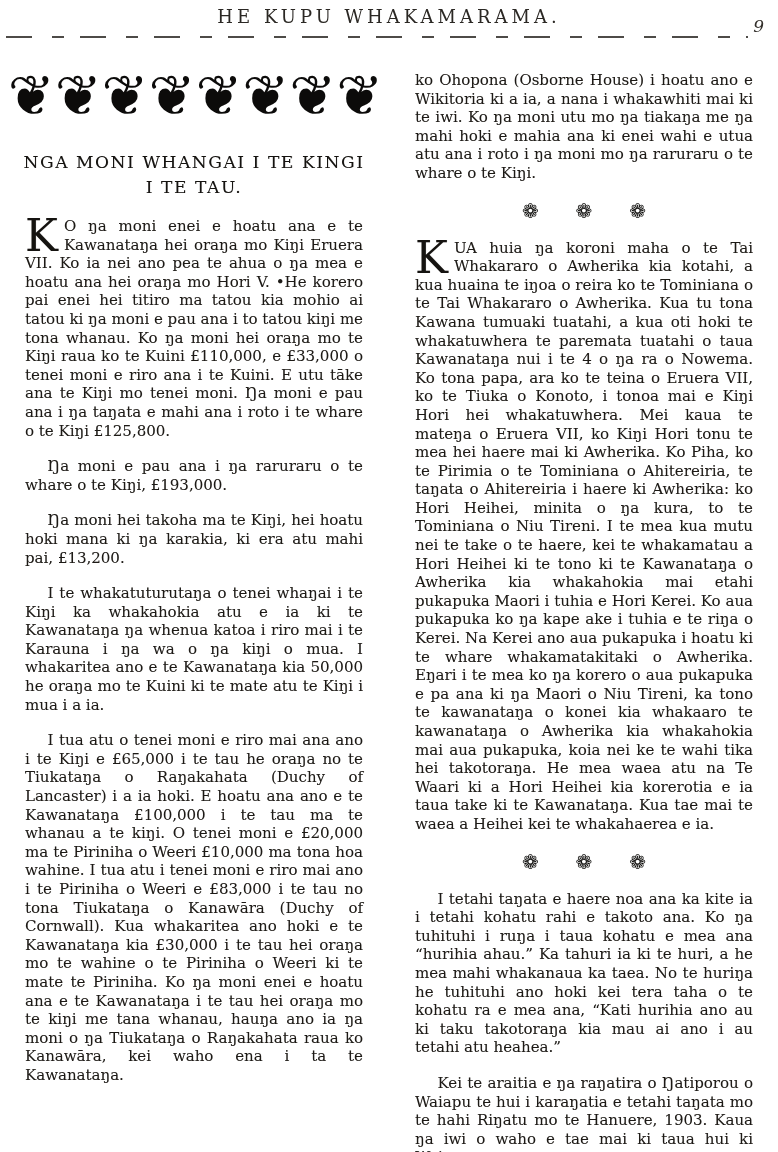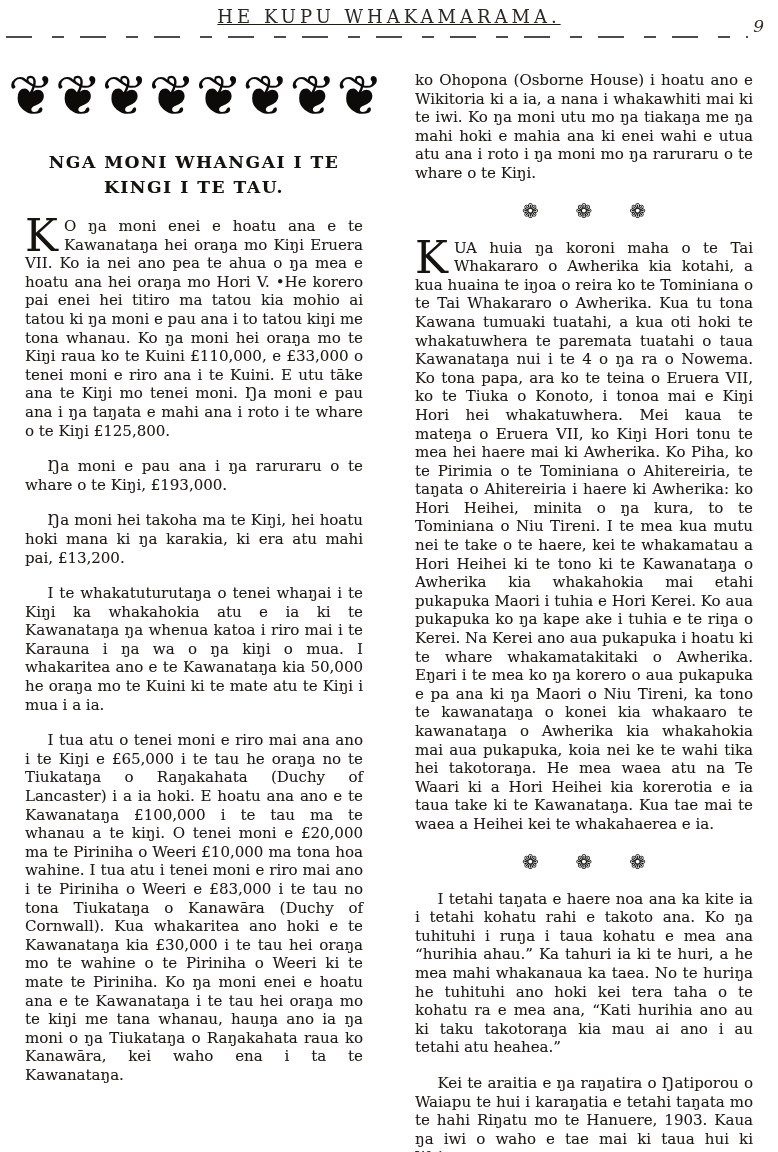--- a/index.html
+++ b/index.html
@@ -4,21 +4,21 @@
 <style>
   html,body{margin:0;padding:0;}
   body{
     width:778px;height:1152px;overflow:hidden;position:relative;
     background:#ffffff;color:#1d1a16;
     font-family:"DejaVu Serif","Liberation Serif",serif;
     -webkit-font-smoothing:antialiased;
   }
   .page{position:relative;width:778px;height:1152px;}
   
-  .header{position:relative;height:46px;padding-top:6px;text-decoration:underline;}
+  .header{position:relative;height:46px;padding-top:6px;}
   .masthead{
     text-align:center;font-size:18px;letter-spacing:4px;
     color:#2b2824;font-weight:400;
   }
   .pagenum{
     position:absolute;right:14px;top:16px;font-size:17px;
     font-style:italic;color:#33302b;
   }
   .header-rule{
     position:absolute;left:6px;right:30px;top:36px;height:2px;
@@ -38,21 +38,21 @@
     text-align:justify;text-align-last:justify;letter-spacing:0;
     font-family:"DejaVu Sans",sans-serif;
   }
   .rosettes{
     text-align:center;font-size:20px;font-weight:700;color:#0e0d0b;
     word-spacing:30px;margin:16px 0 8px 0;line-height:22px;
     font-family:"DejaVu Sans",sans-serif;
   }
   
   .art-title{
-    text-align:center;font-weight:700;font-size:17px;letter-spacing:1.6px;
+    text-align:center;font-weight:400;font-size:17px;letter-spacing:1.6px;
     line-height:25px;margin:16px 14px 12px 14px;color:#151310;
     text-shadow:0.3px 0.3px 0 rgba(20,18,14,0.35);
   }
   
   .dropcap{
     float:left;font-size:44px;line-height:35px;padding:1px 6px 0 0;
     color:#151310;font-weight:400;
   }
 </style>
 </head>

